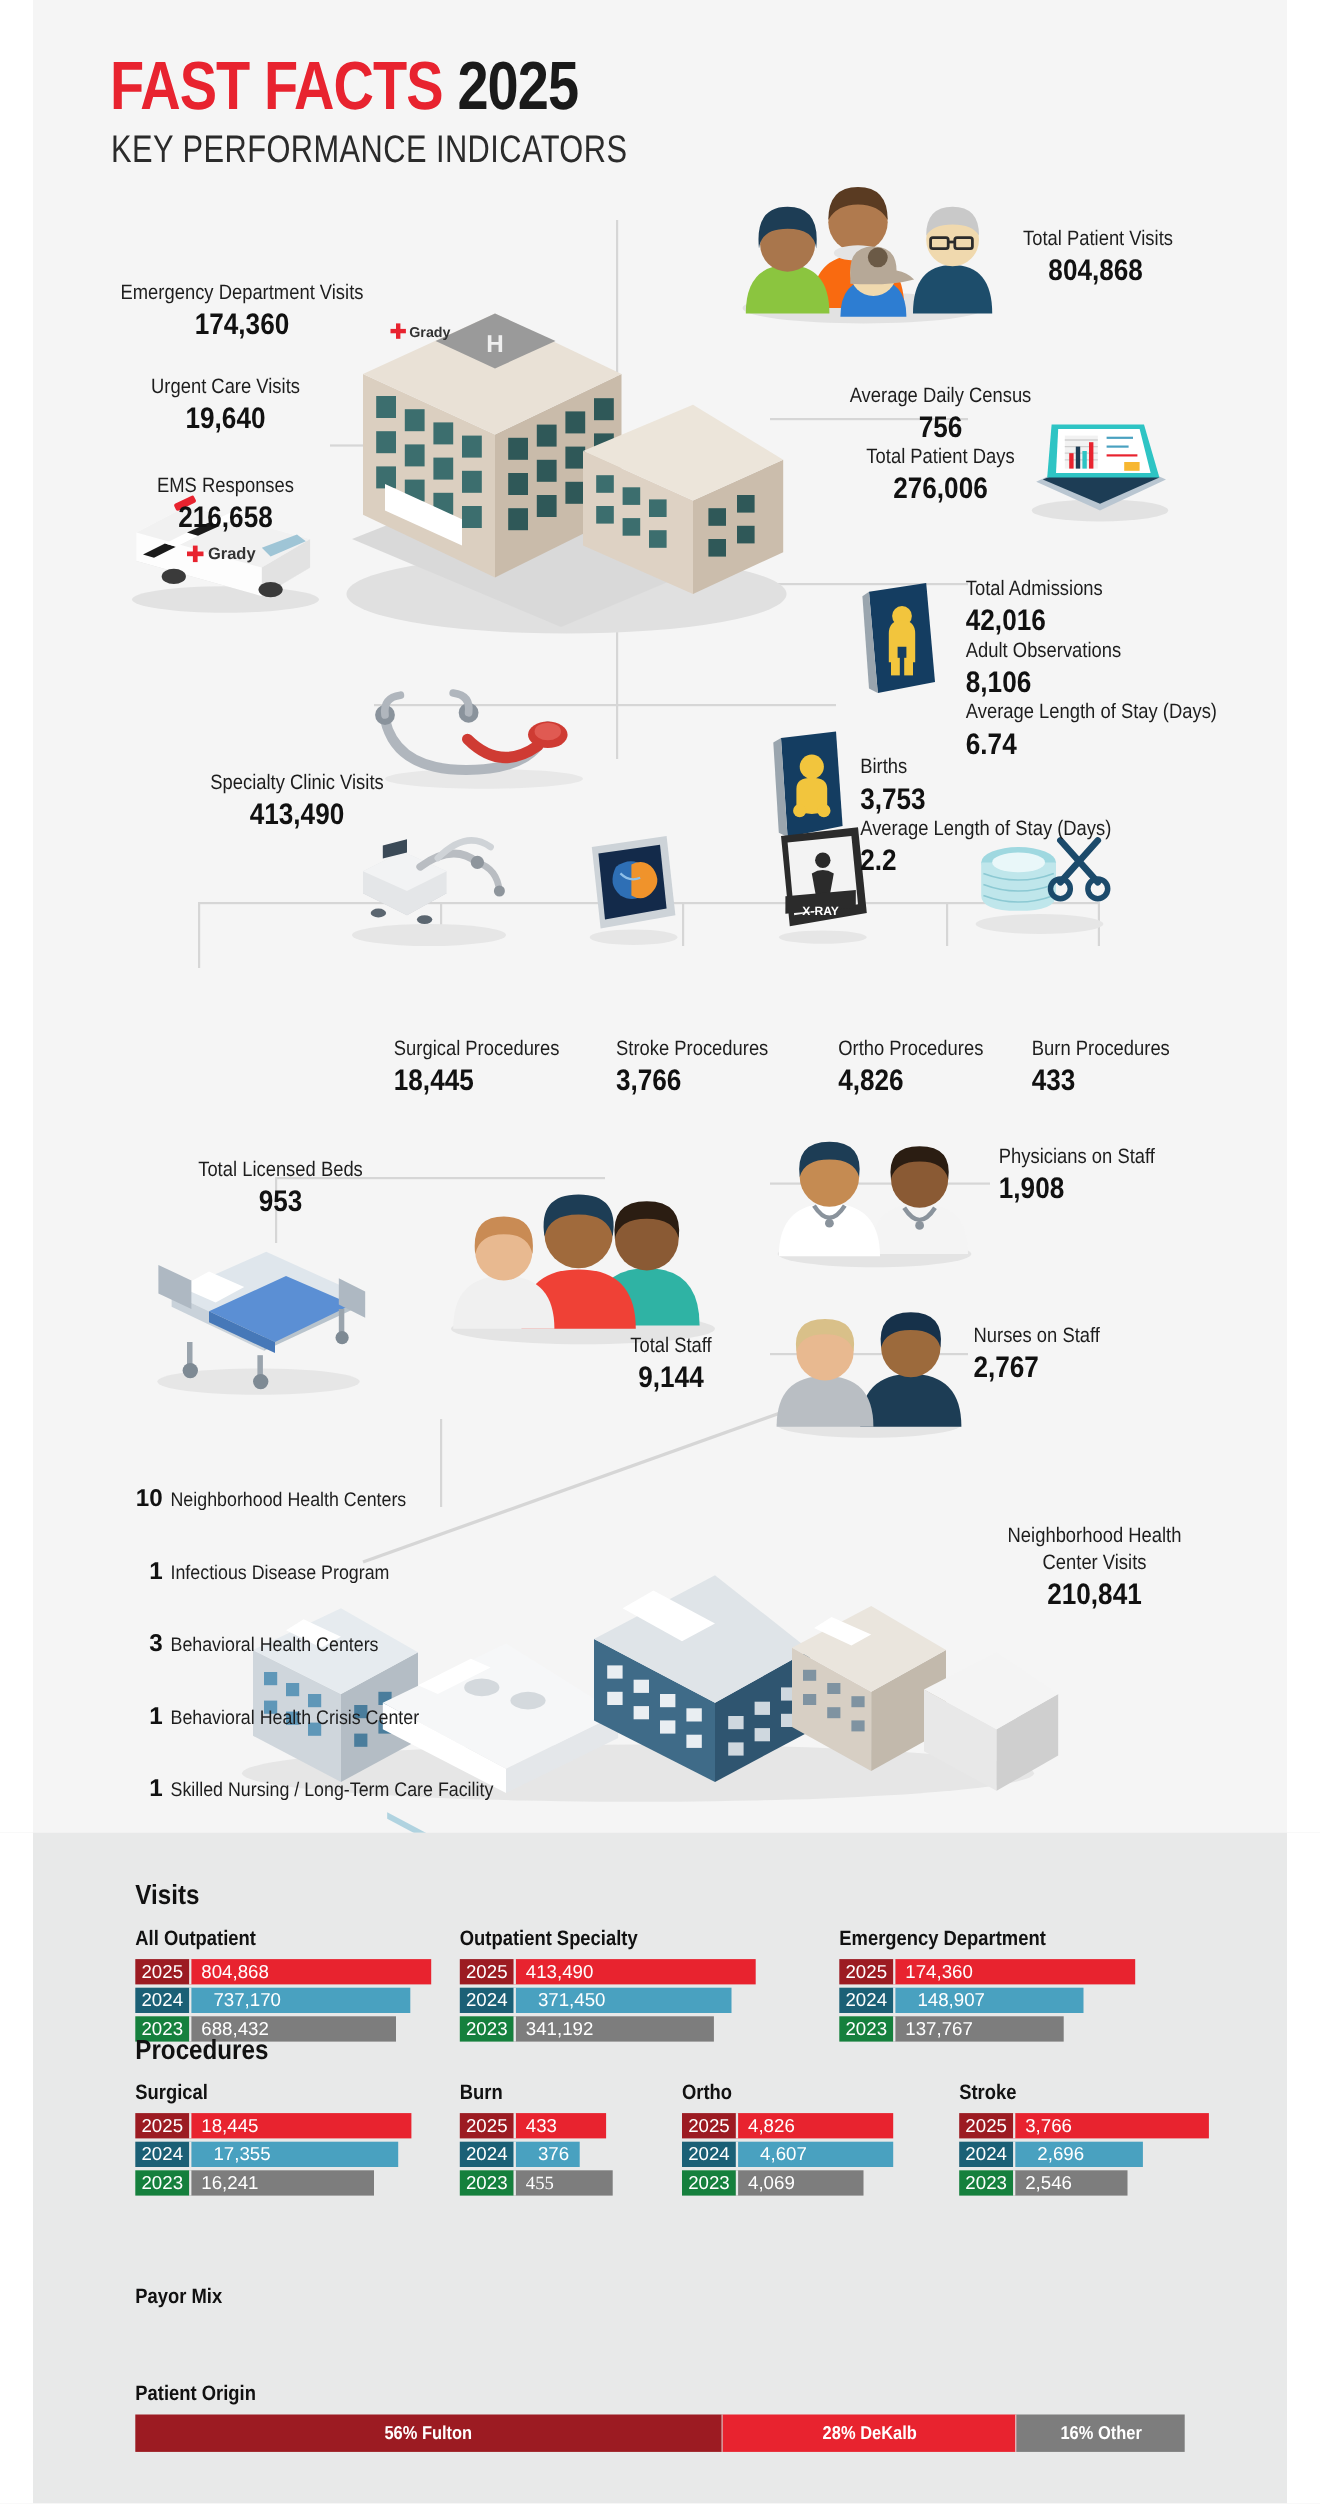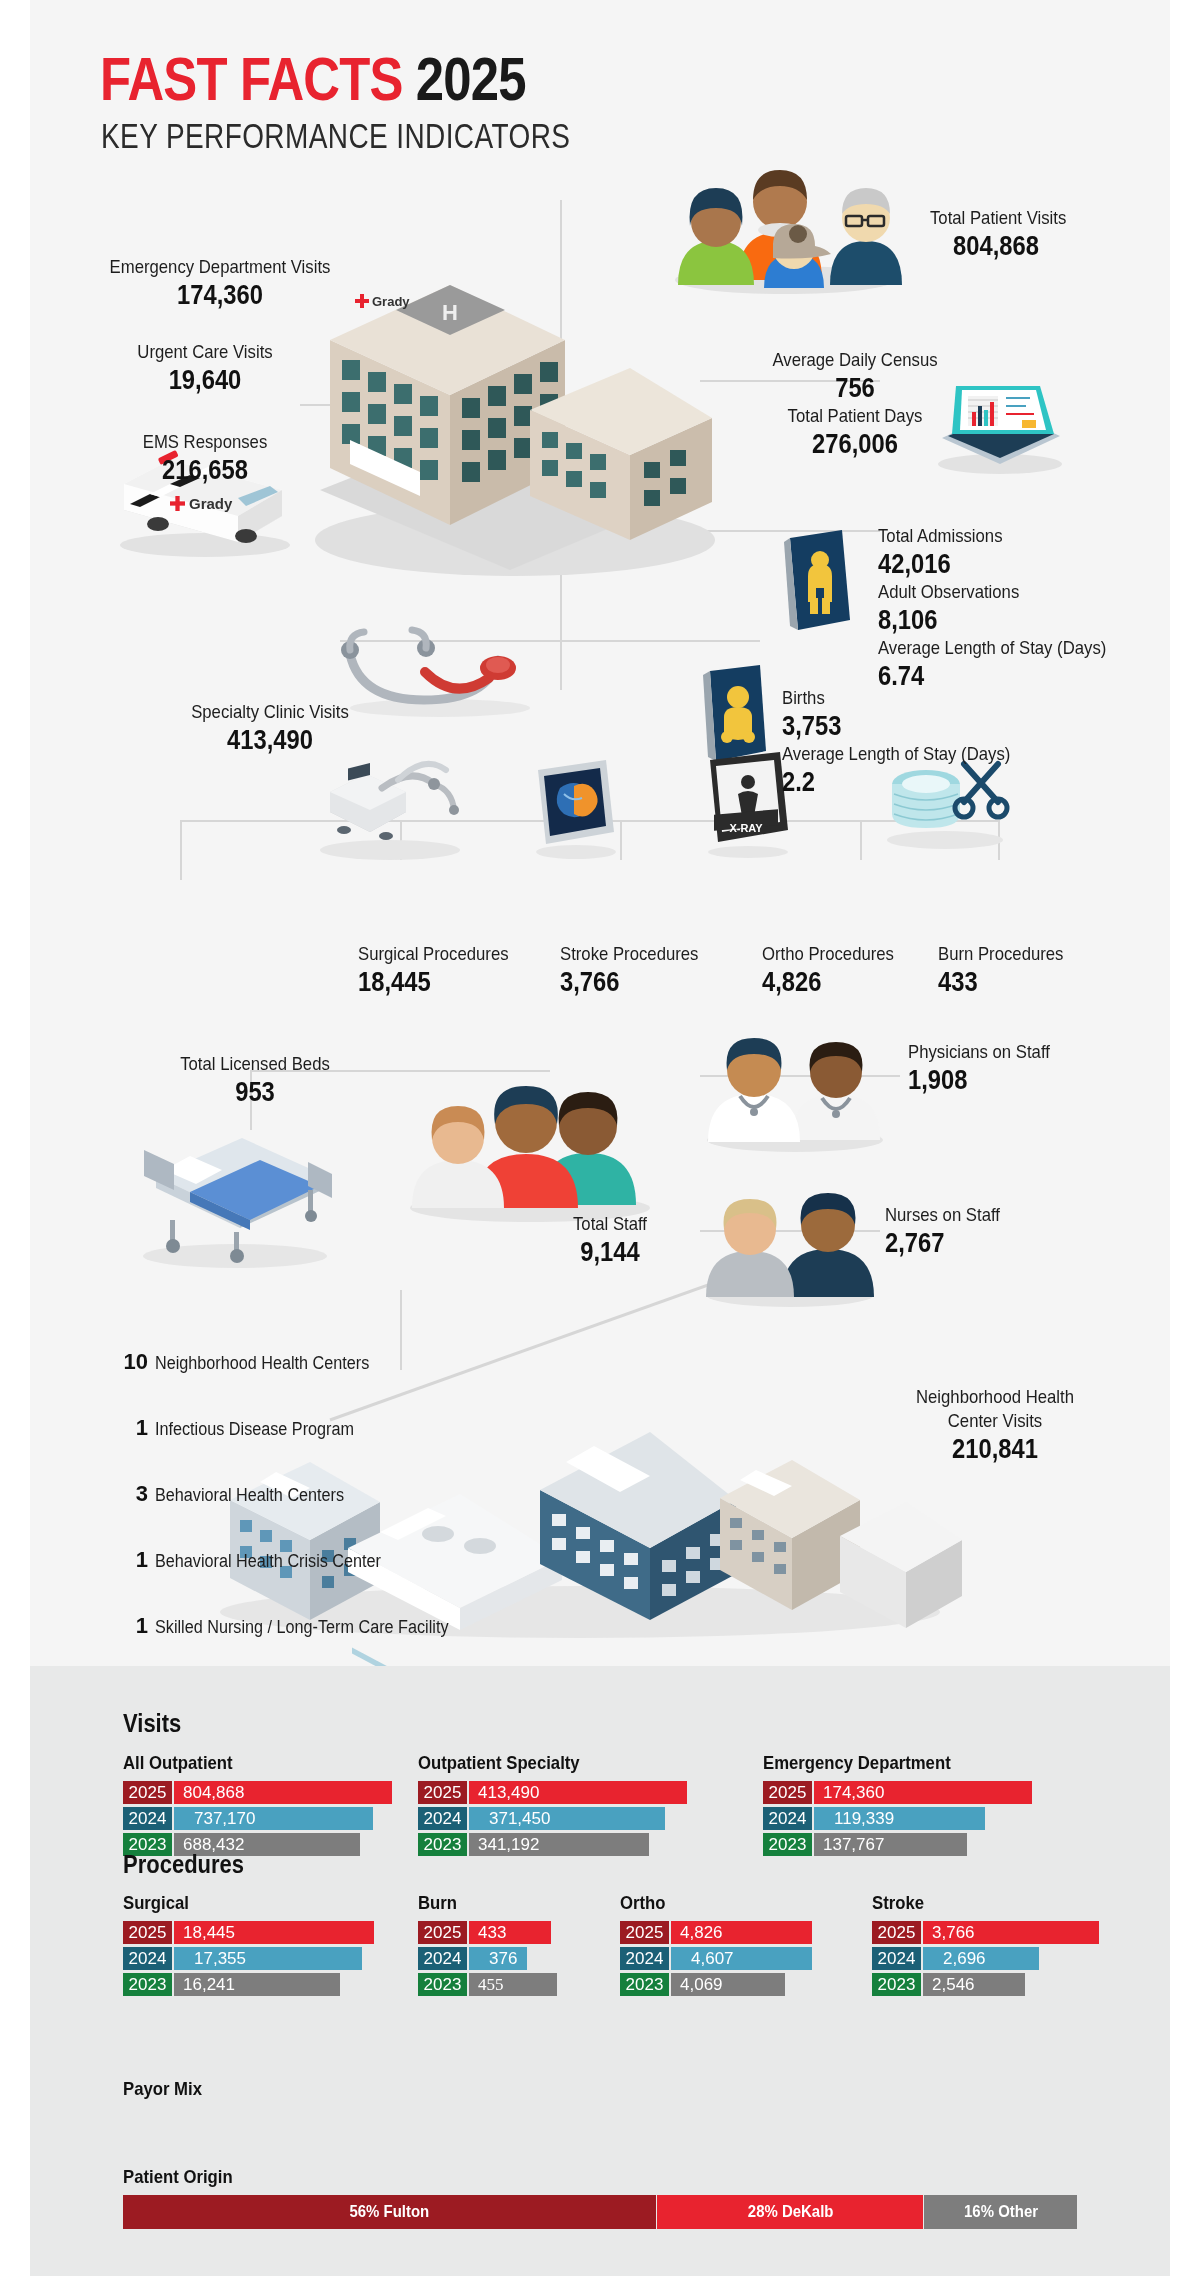--- a/index.html
+++ b/index.html
@@ -699,21 +699,21 @@
   </div>
 
   <div class="grp-title" style="left:763px; top:1752px;">Emergency Department</div>
   <div class="bargroup" style="left:763px; top:1781px; width:345px;">
     <div class="barrow">
       <div class="yr y25">2025</div>
       <div class="bar y25" style="width:220px;">174,360</div>
     </div>
     <div class="barrow">
       <div class="yr y24">2024</div>
-      <div class="bar y24" style="width:173px;">119,339</div>
+      <div class="bar y24" style="width:173px;">148,907</div>
     </div>
     <div class="barrow">
       <div class="yr y23">2023</div>
       <div class="bar y23" style="width:155px;">137,767</div>
     </div>
   </div>
 
   <div class="sec-title" style="left:123px; top:1850px;">Procedures</div>
 
   <div class="grp-title" style="left:123px; top:1892px;">Surgical</div>

